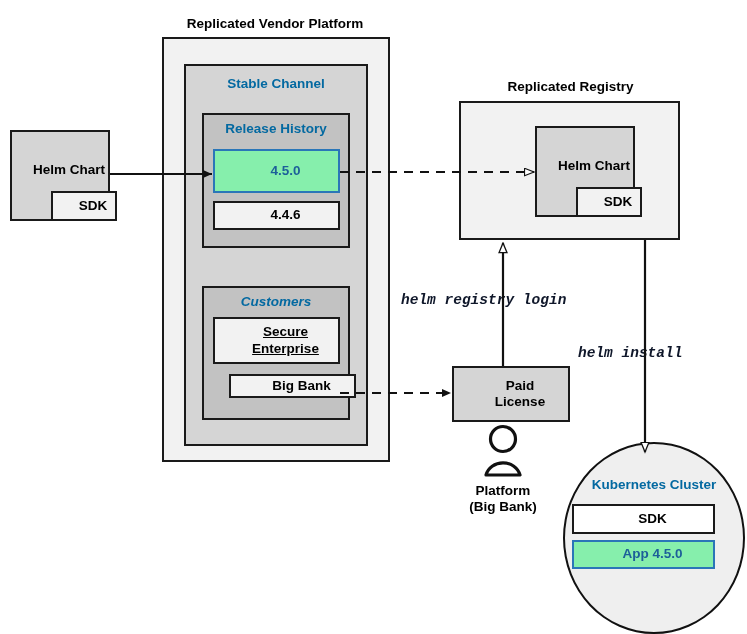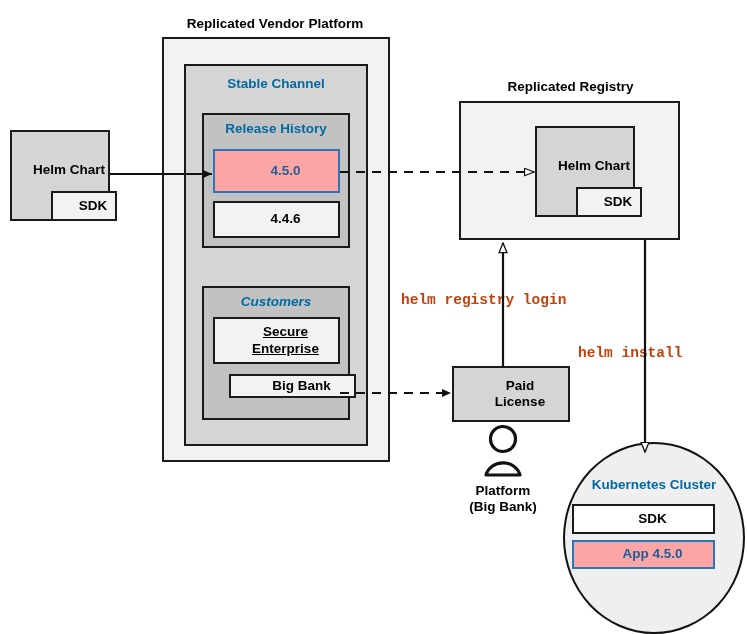--- a/index.html
+++ b/index.html
@@ -11,30 +11,30 @@
        text-align:center;white-space:pre-line;line-height:1.18;}
 
   .box{position:absolute;border:2px solid #1a1a1a;box-sizing:border-box;
        display:flex;align-items:center;justify-content:center;
        font-weight:bold;font-size:13.5px;text-align:center;line-height:1.2;padding-left:18px;}
 
   .fill-white{background:#ffffff;}
   .fill-near{background:#f2f2f2;}
   .fill-gray{background:#d5d5d5;}
   .fill-gray2{background:#c2c2c2;}
-  .fill-blue{background:#fca5a5;border-color:#2a76b8;color:#1d5f99;}
+  .fill-blue{background:#86efac;border-color:#2a76b8;color:#1d5f99;}
 
   .title-inner{position:absolute;left:0;right:0;text-align:center;
        font-weight:bold;font-size:13.5px;color:#0369a1;}
 
   .circle{position:absolute;border:2.5px solid #111;border-radius:50%;
           background:#efefef;box-sizing:border-box;}
 
   .mono{position:absolute;font-family:"Liberation Mono", monospace;
-        font-weight:bold;font-size:14.5px;color:#c2410c;white-space:pre;}
+        font-weight:bold;font-size:14.5px;color:#0f172a;white-space:pre;font-style:italic;}
 
   svg.overlay{position:absolute;left:0;top:0;width:747px;height:634px;
               pointer-events:none;}
 </style>
 </head>
 <body>
 
 <div id="stage">
 
   <div class="lbl" style="left:458px;top:79px;width:225px;">Replicated Registry</div>
@@ -44,21 +44,21 @@
   <div class="box fill-near" style="left:162px;top:37px;width:228px;height:425px;"></div>
 
   <div class="box fill-gray" style="left:184px;top:64px;width:184px;height:382px;"></div>
   <div class="title-inner" style="left:184px;width:184px;top:76px;">Stable Channel</div>
 
   <div class="box fill-gray2" style="left:202px;top:113px;width:148px;height:135px;"></div>
   <div class="title-inner" style="left:202px;width:148px;top:121px;">Release History</div>
 
   <div class="box fill-blue" style="left:213px;top:149px;width:127px;height:44px;">4.5.0</div>
 
-  <div class="box fill-near" style="left:213px;top:201px;width:127px;height:37px;">4.4.6</div>
+  <div class="box fill-near" style="left:213px;top:201px;width:127px;height:29px;">4.4.6</div>
 
   <div class="box fill-gray2" style="left:202px;top:286px;width:148px;height:134px;"></div>
   <div class="title-inner" style="left:202px;width:148px;top:294px;font-style:italic;">Customers</div>
 
   <div class="box fill-near" style="left:213px;top:317px;width:127px;height:47px;text-decoration:underline;">Secure
 Enterprise</div>
 
   <div class="box fill-near" style="left:229px;top:374px;width:127px;height:24px;">Big Bank</div>
 
   <div class="box fill-gray" style="left:10px;top:130px;width:100px;height:91px;align-items:flex-start;padding-top:30px;">

